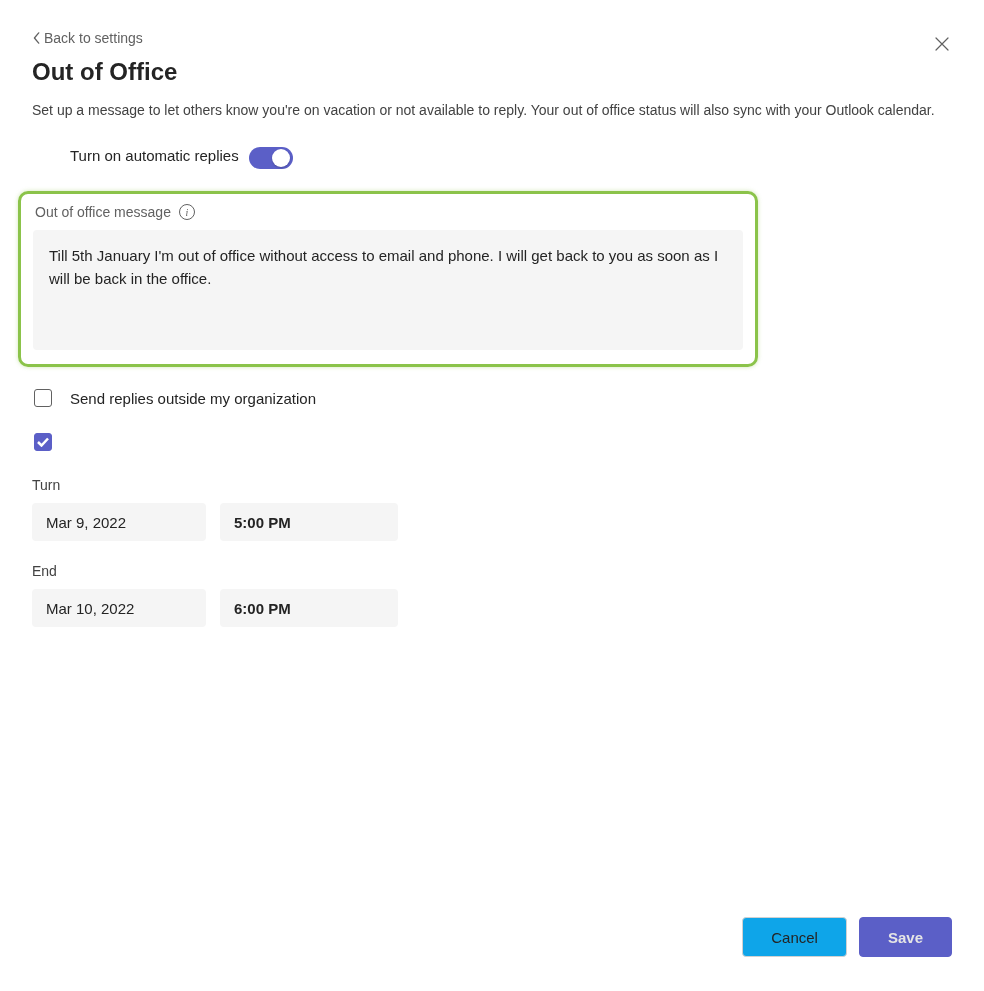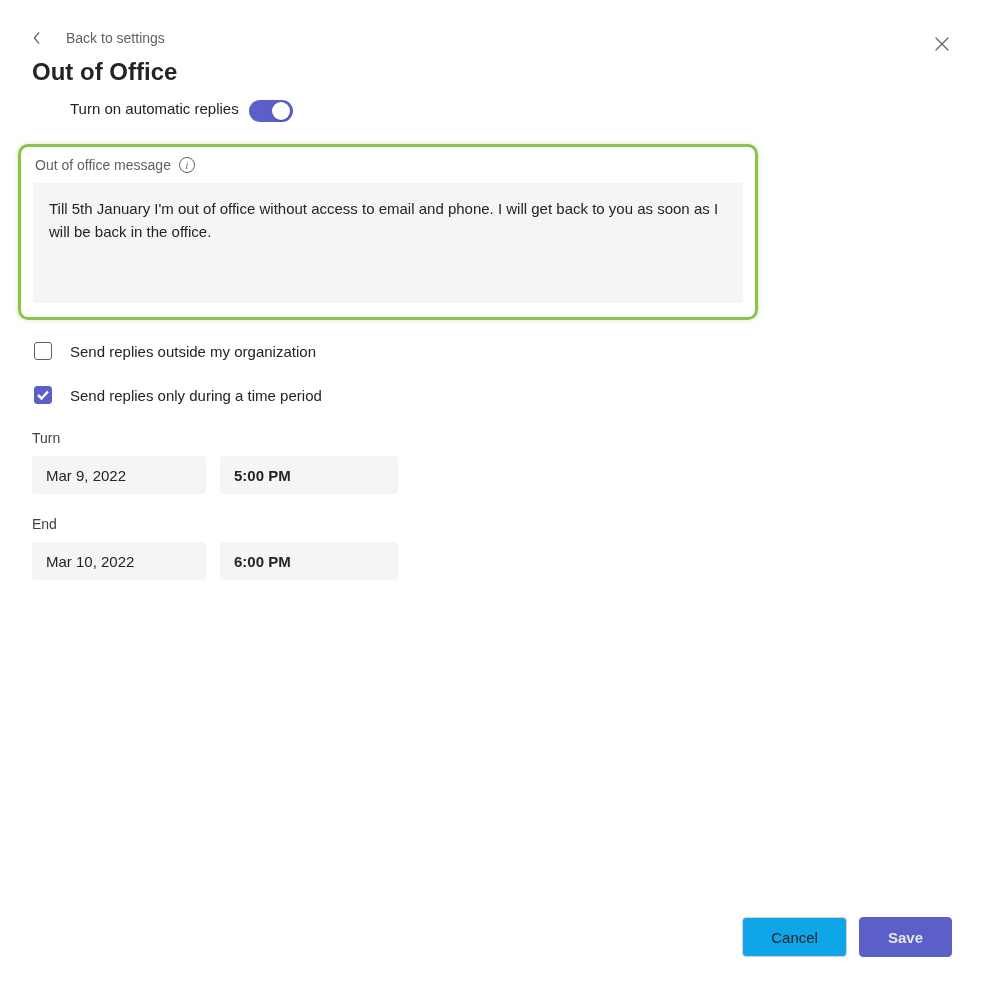--- a/index.html
+++ b/index.html
@@ -16,21 +16,21 @@
     color: #242424;
   }
   .container {
     padding: 30px 32px 0 32px;
     height: 100%;
     position: relative;
   }
   .back-link {
     display: inline-flex;
     align-items: center;
-    gap: 24px;
+    gap: 2px;
     color: #616161;
     font-size: 14px;
     cursor: pointer;
     margin-bottom: 12px;
   }
   .back-link svg {
     width: 10px;
     height: 12px;
     stroke: #616161;
   }
@@ -232,20 +232,21 @@
   </div>
 
   <div class="close-btn">
     <svg viewBox="0 0 16 16">
       <path d="M2 2 L14 14 M14 2 L2 14" stroke="currentColor" stroke-linecap="round"></path>
     </svg>
   </div>
 
   <h1 class="title">Out of Office</h1>
 
+  <p class="description">Set up a message to let others know you're on vacation or not available to reply. Your out of office status will also sync with your Outlook calendar.</p>
 
   <div class="toggle-row">
     <span class="toggle-label">Turn on automatic replies</span>
     <div class="toggle">
       <div class="toggle-knob"></div>
     </div>
   </div>
 
   <div class="message-block">
     <div class="message-header">
@@ -259,21 +260,20 @@
     <div class="checkbox"></div>
     <span class="checkbox-label">Send replies outside my organization</span>
   </div>
 
   <div class="checkbox-row">
     <div class="checkbox checked">
       <svg viewBox="0 0 12 10" fill="none">
         <path d="M1 5 L4.5 8.5 L11 1.5" stroke="white"></path>
       </svg>
     </div>
-    <span class="checkbox-label">Send replies only during a time period</span>
   </div>
 
   <div class="period-label">Turn</div>
   <div class="datetime-row">
     <div class="picker date-picker">Mar 9, 2022</div>
     <div class="picker time-picker">5:00 PM</div>
   </div>
 
   <div class="period-label">End</div>
   <div class="datetime-row">

